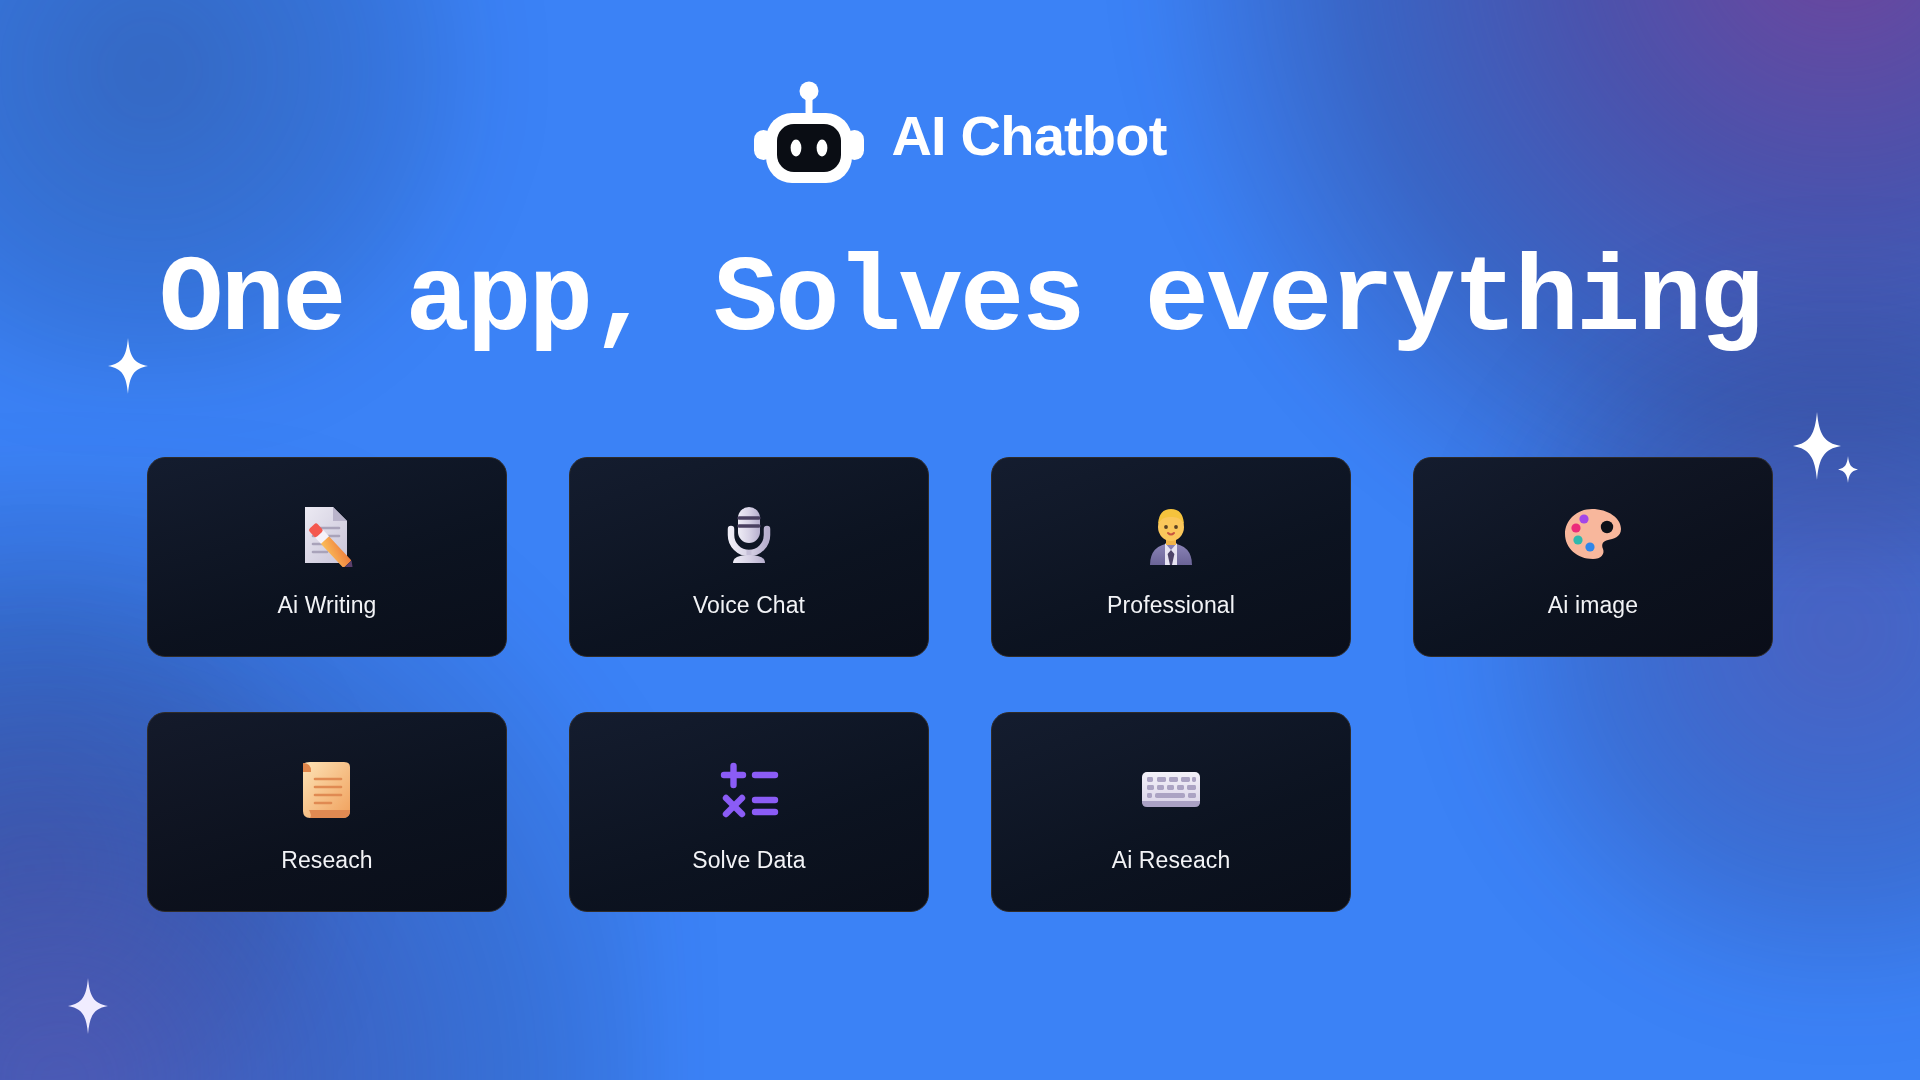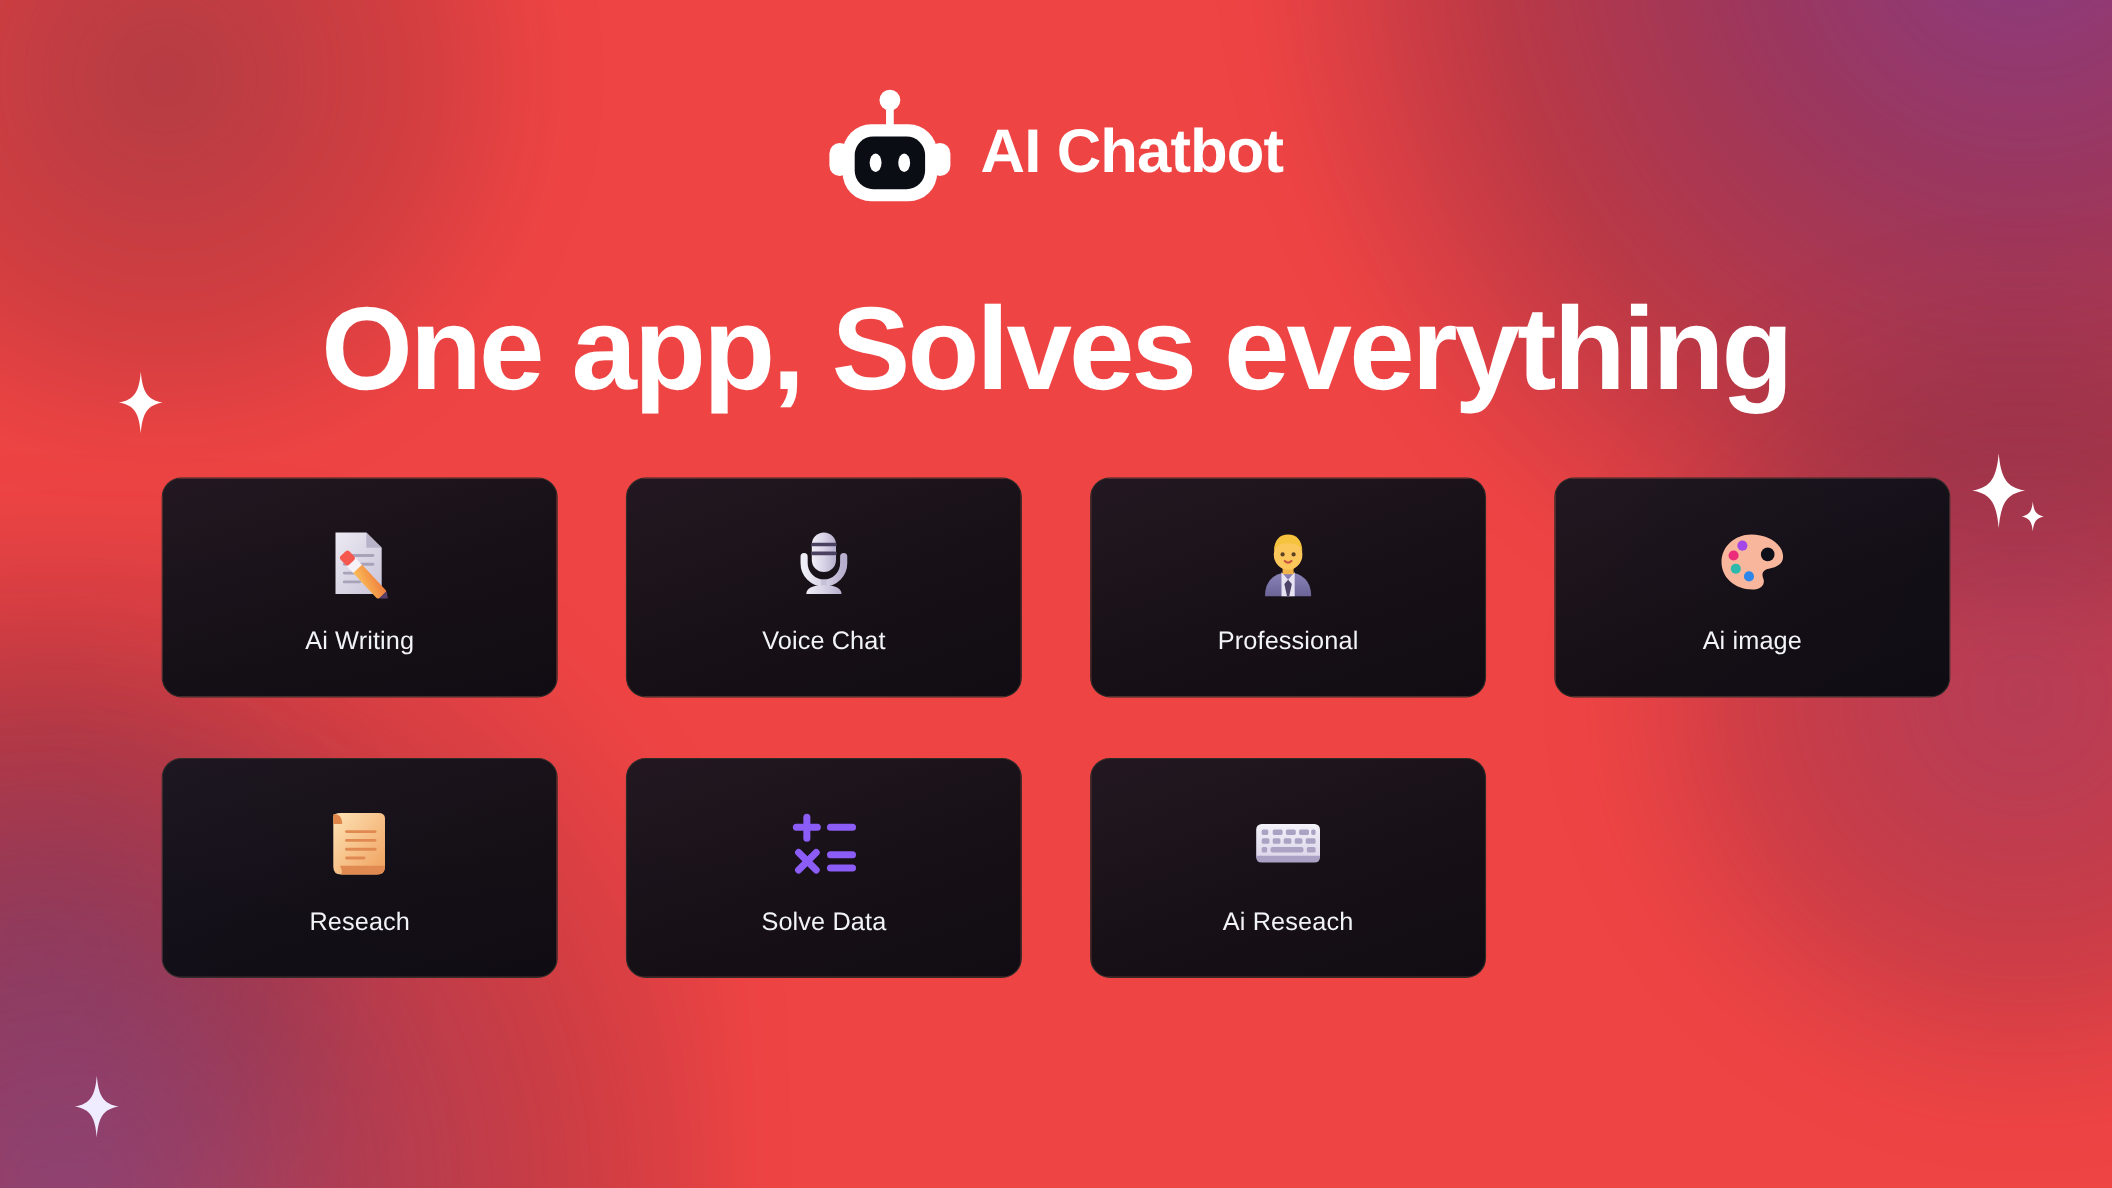--- a/index.html
+++ b/index.html
@@ -10,21 +10,21 @@
     overflow:hidden;
     background:#070a10;
     font-family:"Liberation Sans", sans-serif;
     -webkit-font-smoothing:antialiased;
   }
 
   
   #stage {
     position:relative;
     width:1920px; height:1080px;
-    background:#ef4444;
+    background:#3b82f6;
     overflow:hidden;
   }
   .glow { position:absolute; pointer-events:none; }
 
   
   .glow-tr {
     right:-220px; top:-340px;
     width:1000px; height:900px;
     background:radial-gradient(circle at 70% 30%,
         rgba(120,58,140,0.85) 0%,
@@ -105,34 +105,34 @@
     font-size:56px;
     font-weight:bold;
     letter-spacing:-0.8px;
     color:#ffffff;
     line-height:1;
     font-family:"Liberation Sans", sans-serif;
   }
 
   
   .headline {
-    margin-top:66px;
+    margin-top:50px;
     font-size:107px;
     font-weight:bold;
     letter-spacing:-2.6px;
     color:#ffffff;
     line-height:1.06;
     text-align:center;
     white-space:nowrap;
-    font-family:Liberation Sans, sans-serif;
+    font-family:Liberation Mono, monospace;
   }
 
   
   .grid {
-    margin-top:60px;
+    margin-top:100px;
     display:grid;
     grid-template-columns:repeat(4, 360px);
     grid-template-rows:repeat(2, 200px);
     column-gap:62px;
     row-gap:55px;
   }
 
   .card {
     position:relative;
     border:1px solid #2f2b28;

